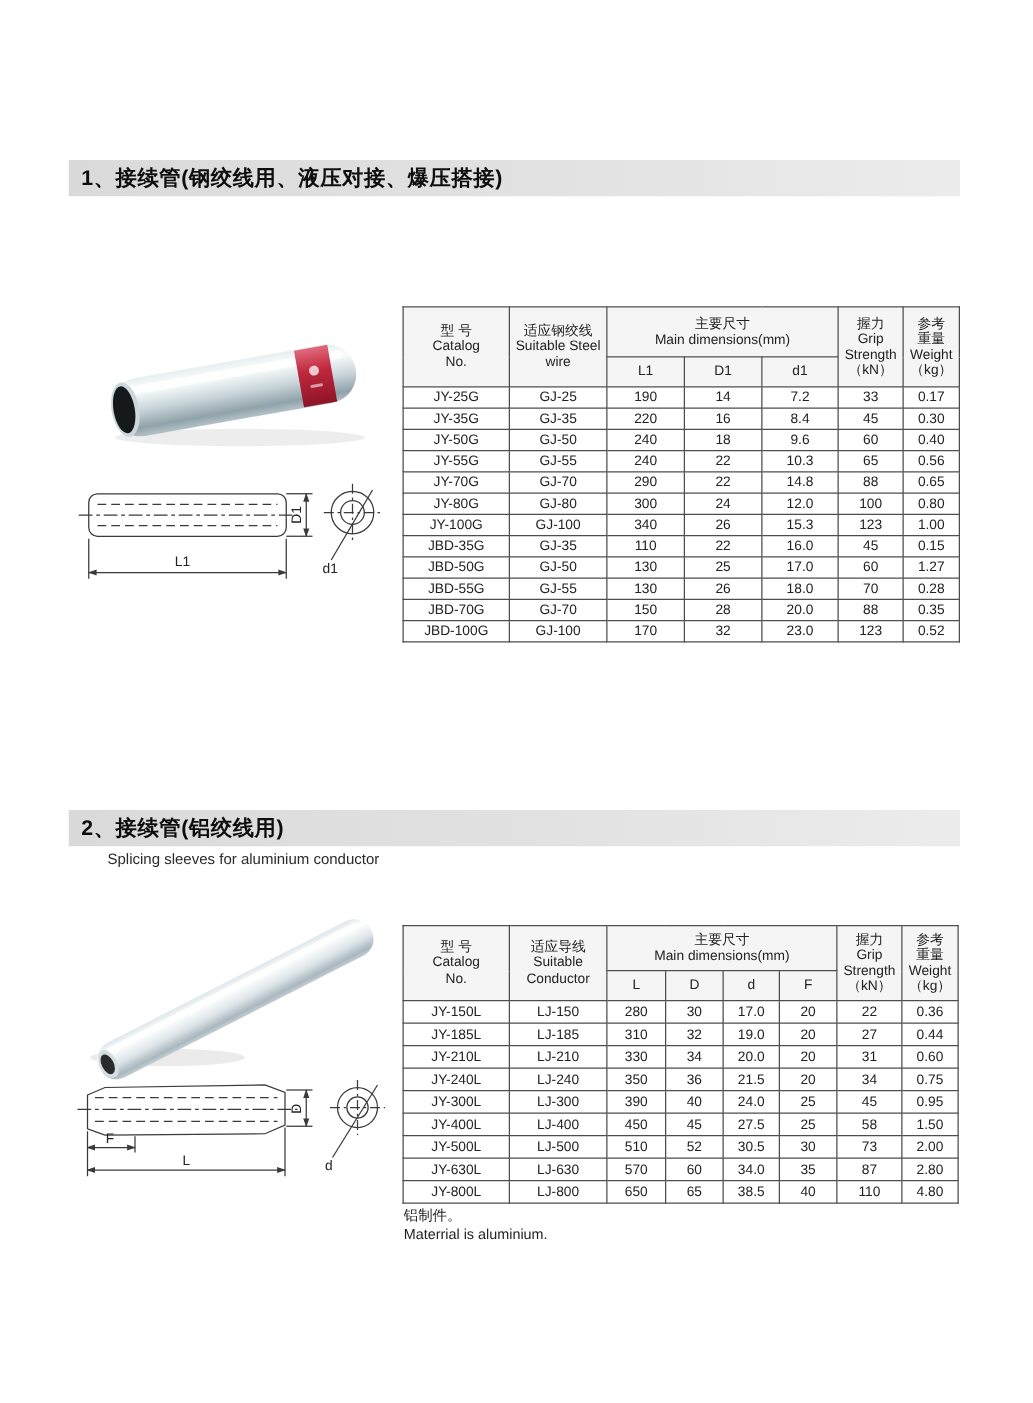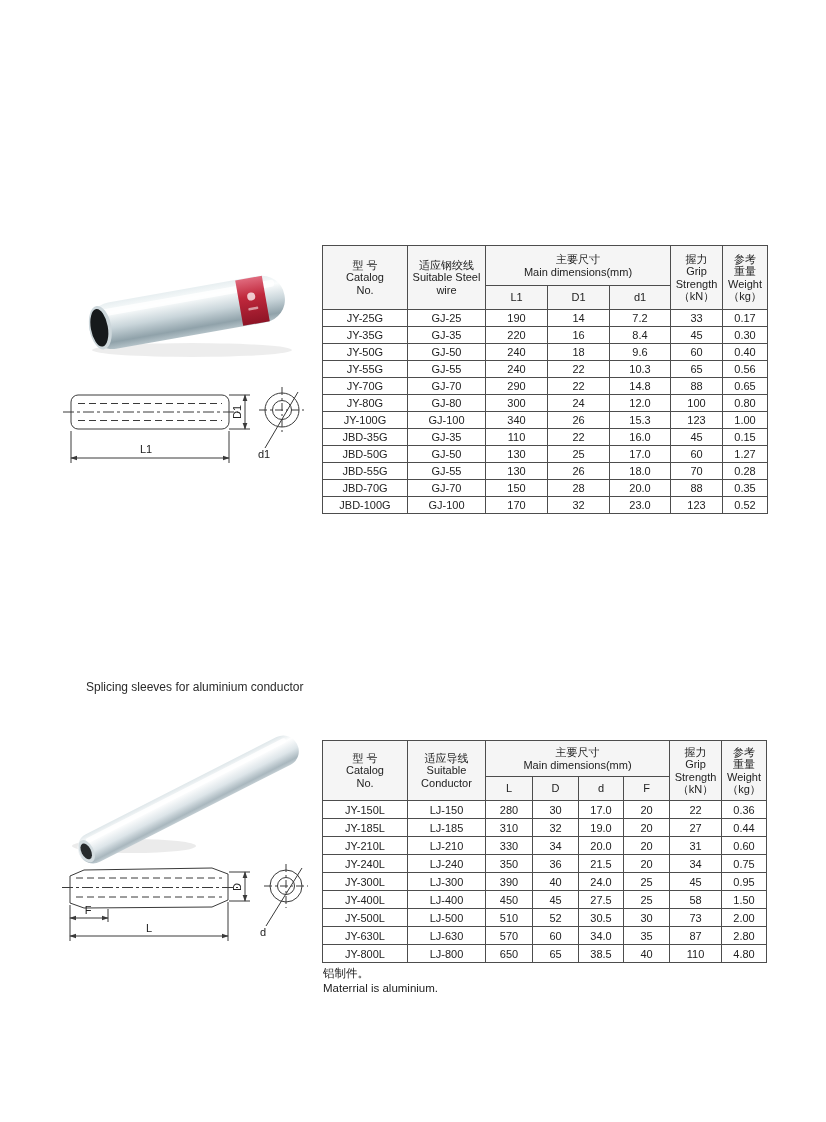--- a/index.html
+++ b/index.html
@@ -31,20 +31,23 @@
   .hdr-line { display:block; }
   .note { position:absolute; left:323px; font-size:11.5px; line-height:15px; color:#222; }
   .photo-svg, .diagram-svg { position:absolute; overflow:visible; }
   svg text { font-family:"Liberation Sans", sans-serif; font-size:11px; fill:#222; }
 </style>
 </head>
 <body>
 
 <div class="page">
 
+  <div class="title-bar" style="top:128px;">
+    <span>1、接续管(钢绞线用、液压对接、爆压搭接)</span>
+  </div>
 
   <svg class="photo-svg" style="left:72px; top:252px;" width="245" height="120" viewBox="0 0 245 120">
     <defs>
       <linearGradient id="tg1" x1="0" y1="0" x2="0" y2="1">
         <stop offset="0" stop-color="#e8eff1"></stop>
           <stop offset="0.22" stop-color="#fbfdfd"></stop>
         <stop offset="0.55" stop-color="#c9d5da"></stop>
           <stop offset="0.85" stop-color="#90a2aa"></stop>
         <stop offset="1" stop-color="#b4c2c8"></stop>
       </linearGradient>
@@ -252,20 +255,23 @@
           <td>170</td>
           <td>32</td>
           <td>23.0</td>
           <td>123</td>
           <td>0.52</td>
         </tr>
       </tbody>
   </table>
 
 
+  <div class="title-bar" style="top:648px;">
+    <span>2、接续管(铝绞线用)</span>
+  </div>
   <div class="subtitle" style="top:680px;">Splicing sleeves for aluminium conductor</div>
 
   <svg class="photo-svg" style="left:62px; top:738px;" width="252" height="122" viewBox="0 0 252 122">
     <defs>
       <linearGradient id="tg2" x1="0" y1="0" x2="0" y2="1">
         <stop offset="0" stop-color="#dfe7ea"></stop>
           <stop offset="0.25" stop-color="#ffffff"></stop>
         <stop offset="0.6" stop-color="#dde5e9"></stop>
           <stop offset="0.88" stop-color="#a9b7be"></stop>
         <stop offset="1" stop-color="#c4cfd4"></stop>

